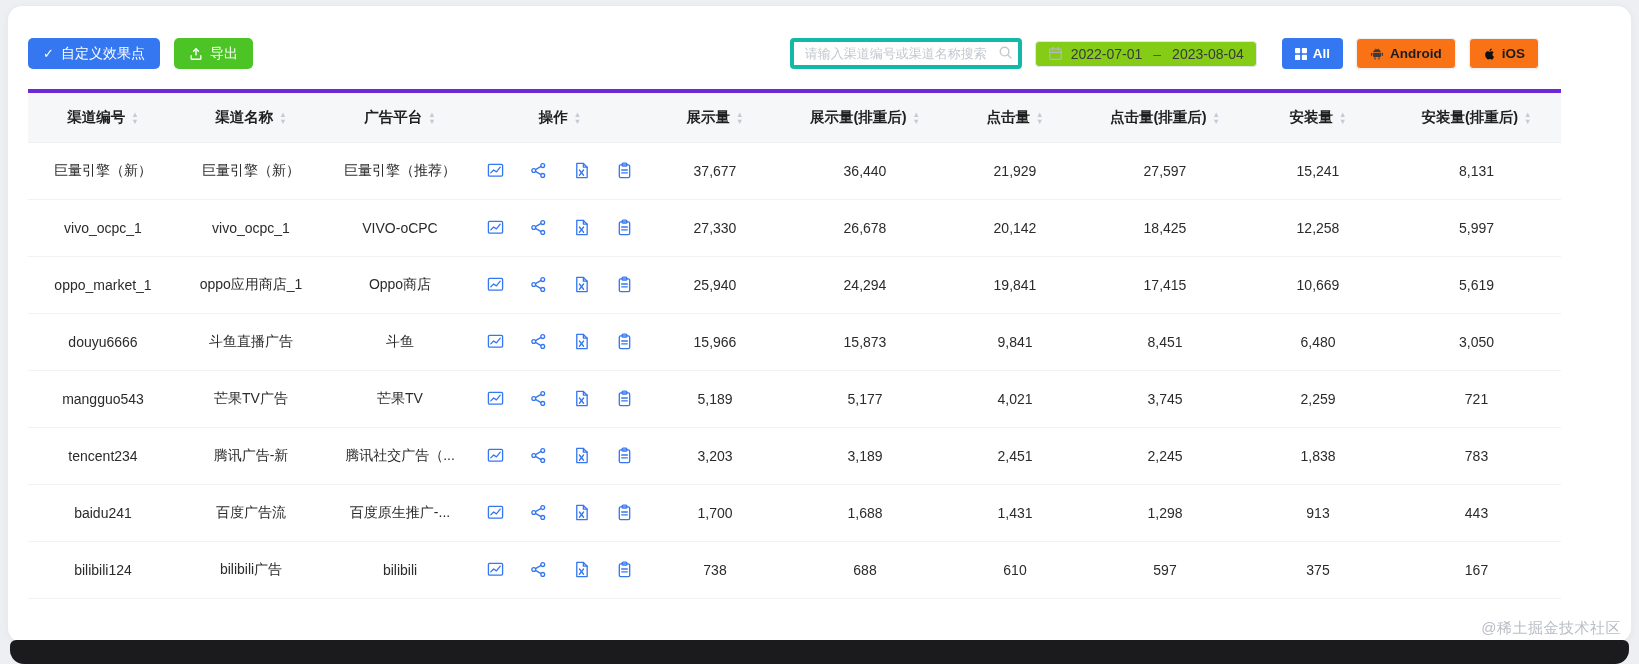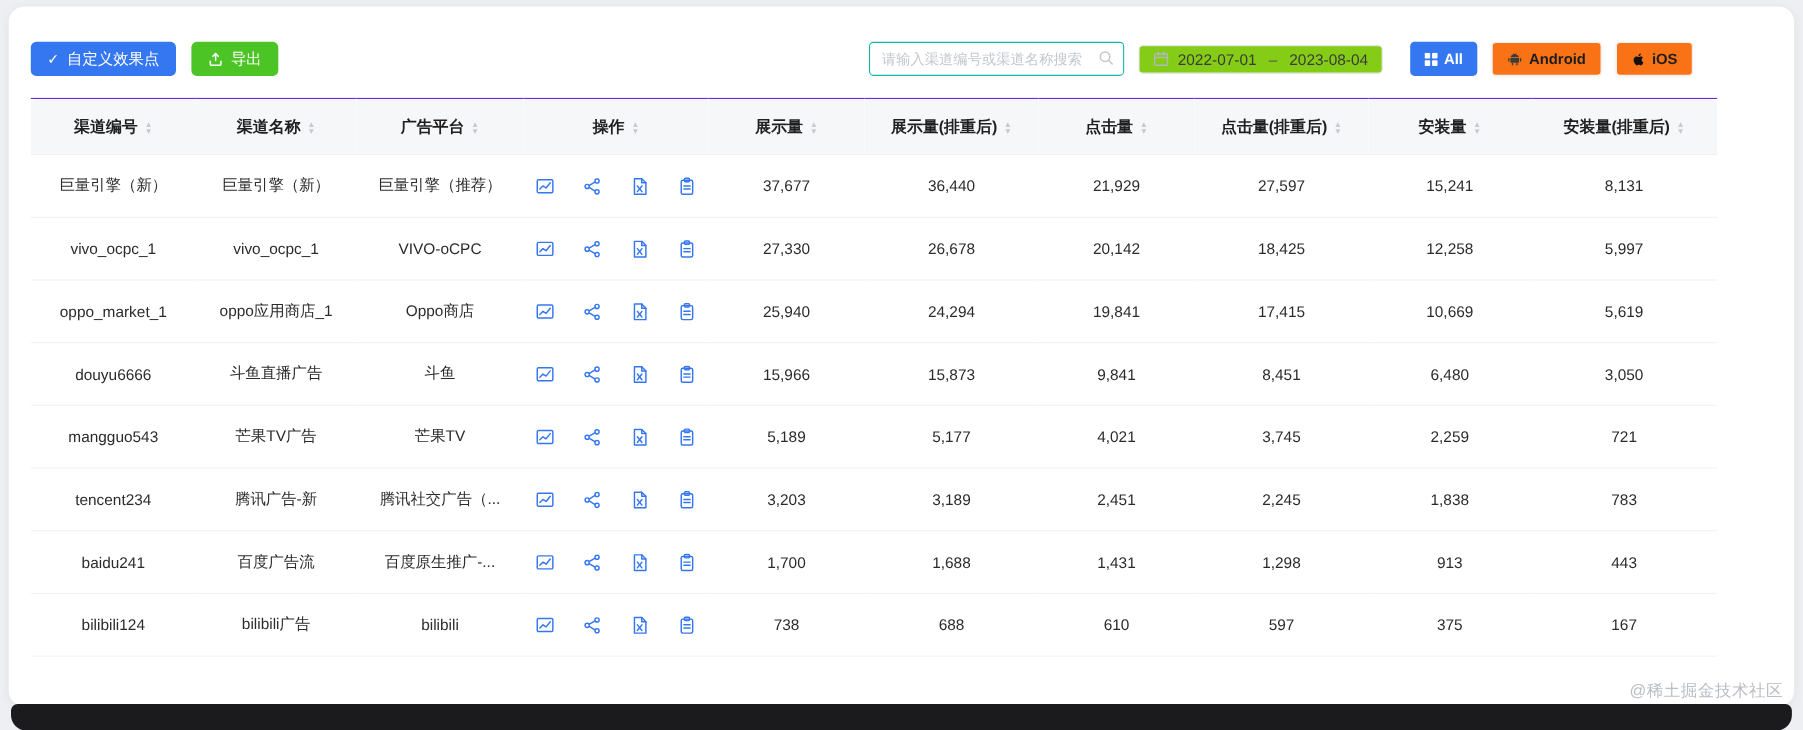--- a/index.html
+++ b/index.html
@@ -26,21 +26,21 @@
     display: inline-flex; align-items: center; gap: 7px; height: 31px;
     padding: 0 15px; border: none; border-radius: 5px; font-size: 14px;
     cursor: pointer; font-family: inherit; white-space: nowrap;
   }
   .btn-primary { background: #3577f1; color: #fff; }
   .btn-export  { background: #4cc425; color: #fff; text-align: right; }
   .check-glyph { font-size: 13px; line-height: 1; }
   .toolbar-right { display: flex; align-items: center; gap: 13px; margin-right: 72px; }
   .search-box { position: relative; width: 232px; height: 31px; }
   .search-box input {
-    width: 100%; height: 100%; border: 1px solid #14b8a6; border-radius: 4px;
+    width: 100%; height: 100%; border: 4px solid #14b8a6; border-radius: 4px;
     padding: 0 30px 0 11px; font-size: 13px; color: #333; font-family: inherit; outline: none;
   }
   .search-box input::placeholder { color: #c3c7cf; }
   .search-icon { position: absolute; right: 9px; top: 7px; display: inline-flex; }
   .date-picker {
     display: flex; align-items: center; gap: 8px; height: 24px;
     border: 1px solid #e3e5e9; border-radius: 4px; padding: 12px 12px;
     font-size: 14px; color: #3a3a3a; background: #84cc16; cursor: pointer; white-space: nowrap;
   }
   .date-sep { color: #555; padding: 0 3px; }
@@ -50,21 +50,21 @@
     font-family: inherit; white-space: nowrap;
   }
   .seg-all { background: #3577f1; color: #fff; border: none; margin-left: 12px; font-weight: bold; }
   .seg-plain { background: #f97316; color: #1d1d1f; border: 1px solid #f0f1f3;
     box-shadow: 0 1px 3px rgba(0,0,0,.05); font-weight: bold; }
   .table-wrap { margin-top: 20px; padding-right: 50px; }
   table { width: 100%; border-collapse: collapse; table-layout: fixed; }
   thead th {
     background: #f6f7f9; height: 51px; font-size: 14.5px; color: #1f1f1f;
     font-weight: bold; text-align: center;
-    border-top: 1px solid #6d28d9; border-bottom: 1px solid #eef0f2;
+    border-top: 4px solid #6d28d9; border-bottom: 1px solid #eef0f2;
     white-space: nowrap; overflow: hidden;
   }
   thead th:first-child { border-radius: 6px 0 0 0; }
   thead th:last-child  { border-radius: 0 6px 0 0; }
   tbody td {
     height: 57px; font-size: 14px; color: #2b2b2b; text-align: center;
     border-bottom: 1px solid #f1f2f4;
     white-space: nowrap; overflow: hidden; text-overflow: ellipsis;
   }
   .sort { display: inline-flex; flex-direction: column; margin-left: 6px; vertical-align: middle; }

